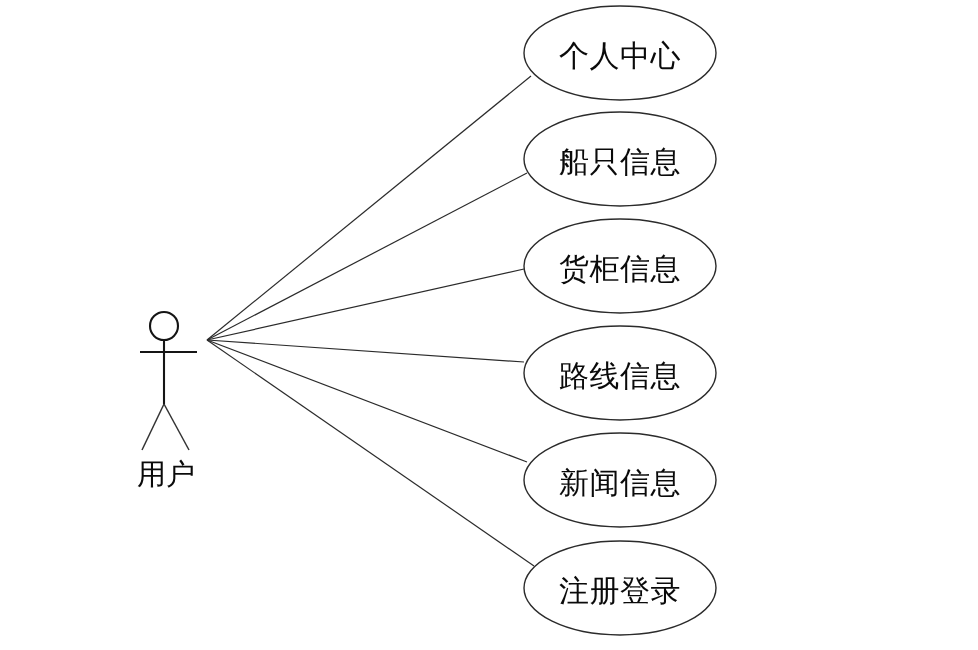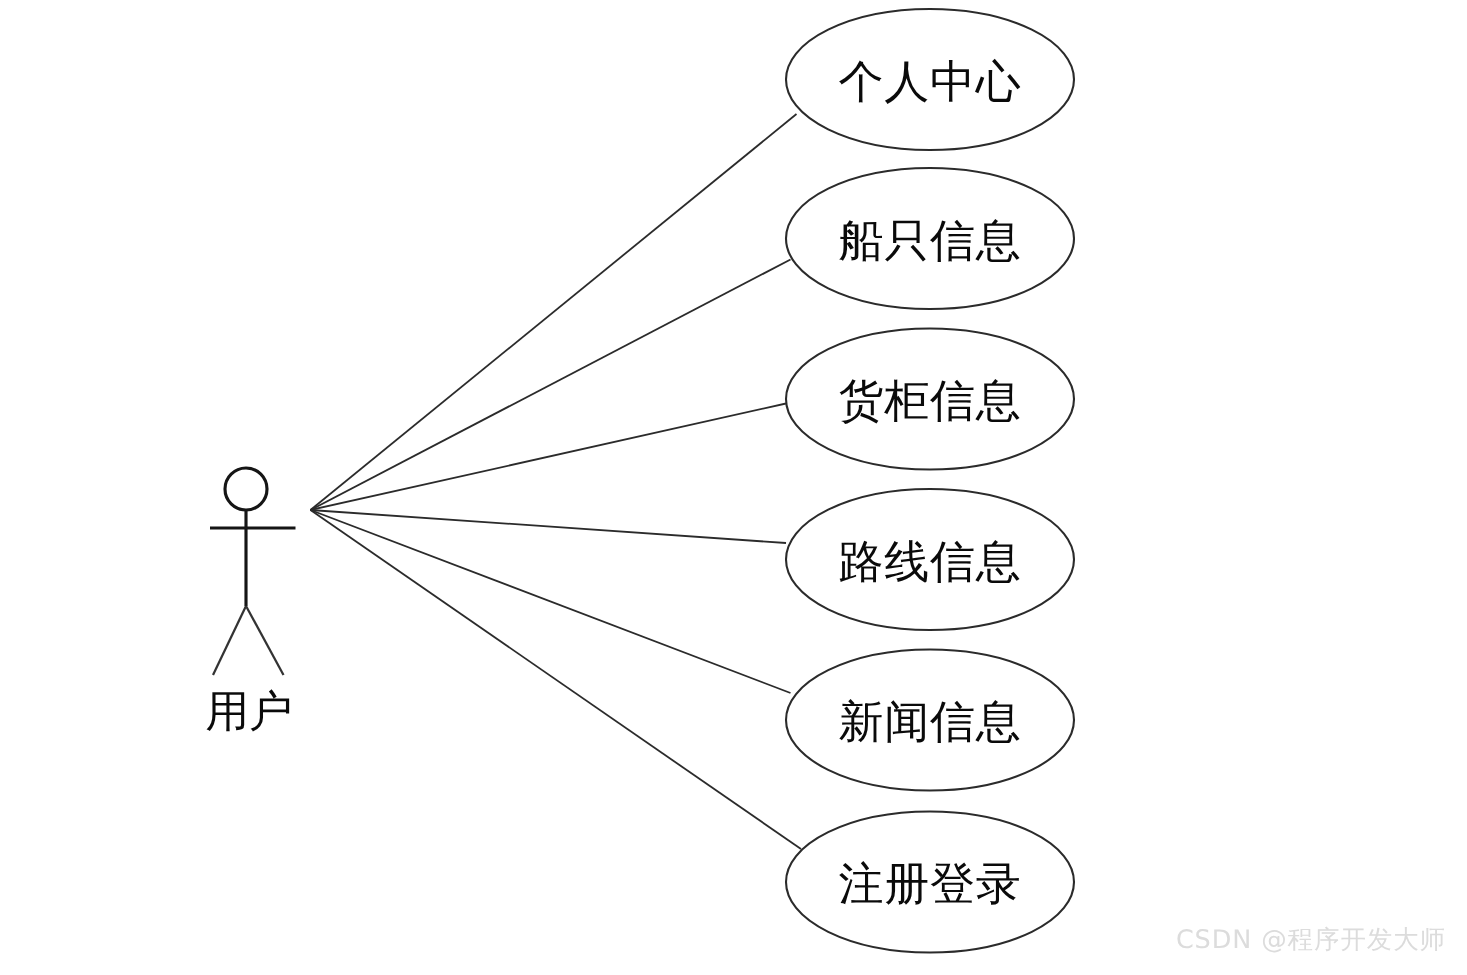--- a/index.html
+++ b/index.html
@@ -129,15 +129,14 @@
       <text class="uc-label" x="620" y="482">新闻信息</text>
     </g>
 
     <g>
       <ellipse class="uc-ellipse" cx="620" cy="588" rx="96" ry="47"></ellipse>
       <text class="uc-label" x="620" y="590">注册登录</text>
     </g>
 
   </svg>
 
-  <div class="watermark-text">CSDN @程序开发大师</div>
 
 </div>
 
 </body></html>

